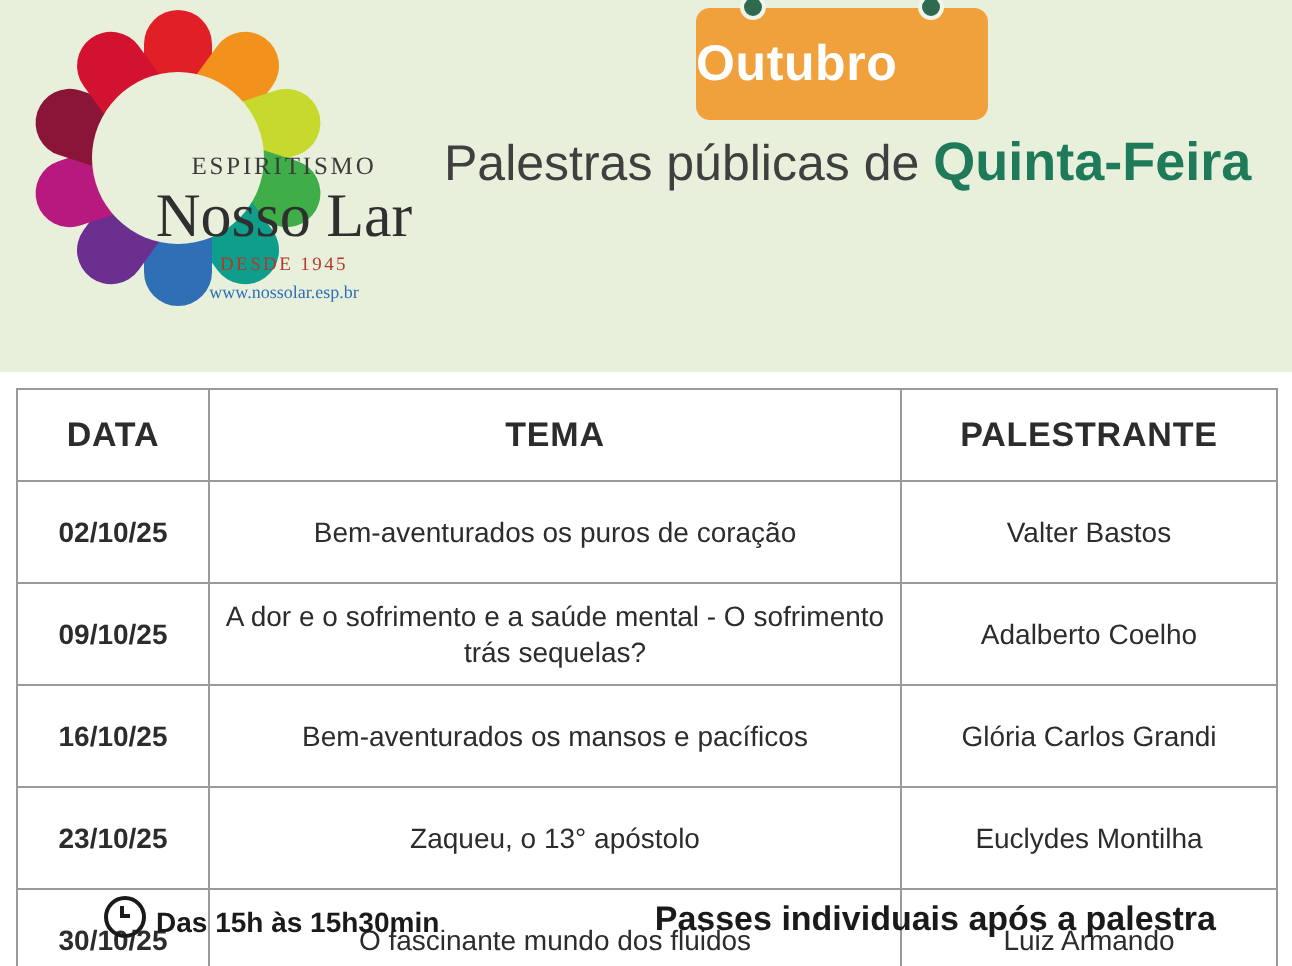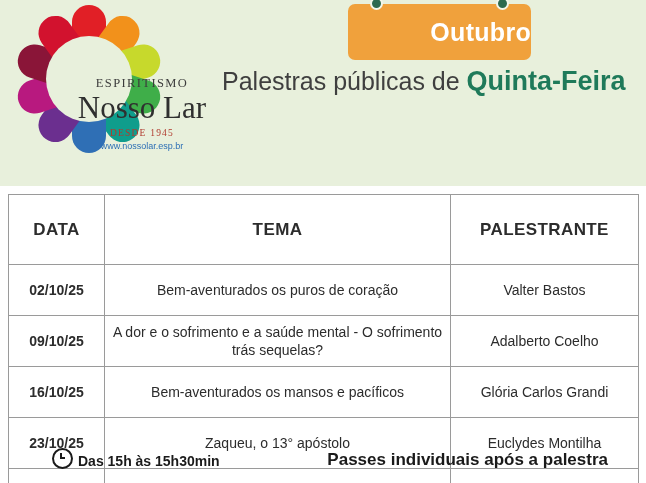--- a/index.html
+++ b/index.html
@@ -89,37 +89,36 @@
   .logo-desde {
     font-size: 9.5px;
     letter-spacing: 1.2px;
     color: #b03a2e;
     font-family: "Liberation Serif", serif;
     line-height: 14px;
   }
   .logo-site {
     font-size: 9px;
     color: #2d6fb5;
-    font-family: Liberation Sans, sans-serif;
+    font-family: Liberation Serif, serif;
     line-height: 13px;
   }
 
   
   .month-tag {
     position: absolute;
     left: 348px;
     top: 4px;
     width: 146px;
     height: 56px;
     background: #f0a13c;
     border-radius: 7px;
     display: flex;
     align-items: center;
-    justify-content: flex-end;
-    padding-left: 37px;
+    justify-content: flex-start;
   }
   .month-tag-label {
     font-size: 25px;
     font-weight: bold;
     color: #ffffff;
     letter-spacing: 0.3px;
   }
   .pin {
     position: absolute;
     top: -7px;
@@ -166,21 +165,21 @@
     width: 630px;
     border-collapse: collapse;
     table-layout: fixed;
   }
   .table col.c-data { width: 96px; }
   .table col.c-tema { width: 346px; }
   .table col.c-pal  { width: 188px; }
 
   .table th, .table td {
     border: 1px solid #9a9a9a;
-    padding: 16px;
+    padding: 4px;
     vertical-align: middle;
     text-align: center;
   }
   .table th {
     height: 37px;
     font-size: 17px;
     font-weight: bold;
     color: #2c2c2c;
     letter-spacing: 0.4px;
   }

